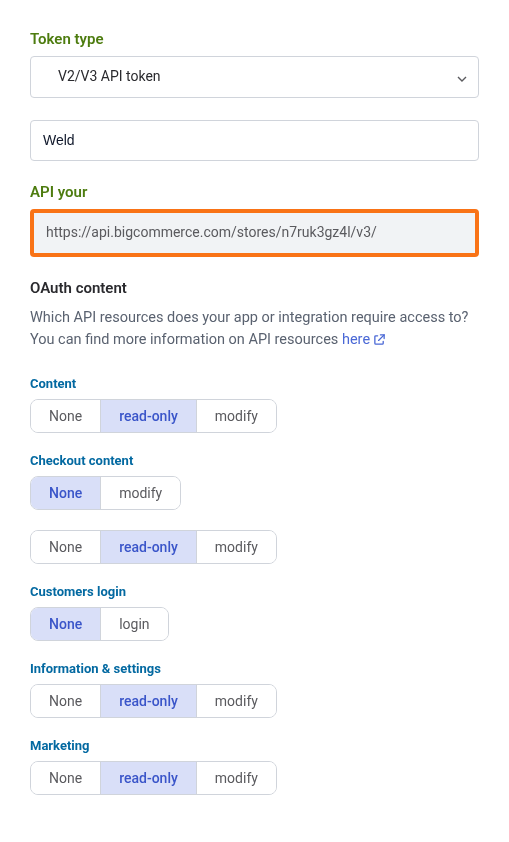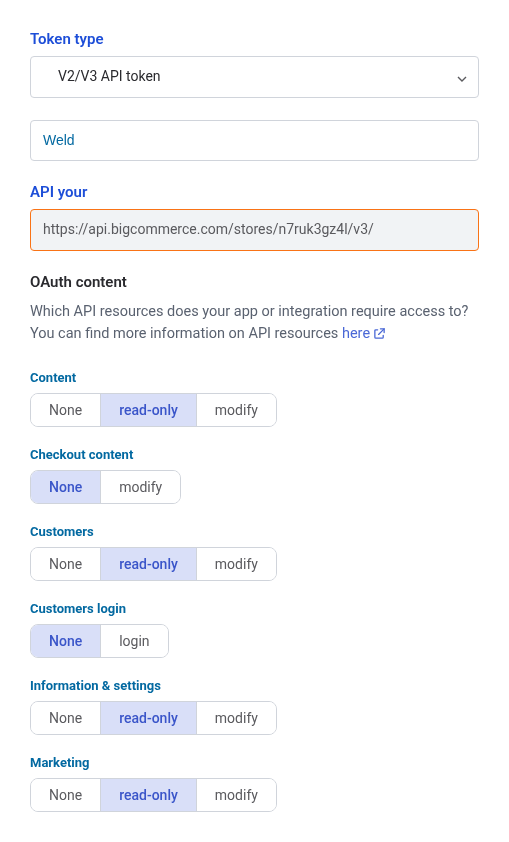--- a/index.html
+++ b/index.html
@@ -15,21 +15,21 @@
       width: 509px;
       font-size: 14px;
     }
     .form-group {
       margin-bottom: 22px;
     }
     .label {
       display: block;
       font-weight: 600;
       font-size: 15px;
-      color: #1d4ed8;
+      color: #4d7c0f;
       margin-bottom: 8px;
     }
     .select-wrap {
       position: relative;
     }
     .select-box {
       width: 100%;
       border: 1px solid #d0d4db;
       border-radius: 4px;
       padding: 10px 34px 10px 27px;
@@ -45,27 +45,27 @@
       top: 50%;
       transform: translateY(-50%);
       pointer-events: none;
     }
     .text-input {
       width: 100%;
       border: 1px solid #d0d4db;
       border-radius: 4px;
       padding: 10px 12px;
       font-size: 14px;
-      color: #0369a1;
+      color: #0f172a;
       background: #ffffff;
       line-height: 1.4;
     }
     .readonly-input {
       width: 100%;
-      border: 1px solid #f97316;
+      border: 4px solid #f97316;
       border-radius: 4px;
       padding: 10px 12px;
       font-size: 14px;
       color: #5a5a5e;
       background: #f1f3f5;
       line-height: 1.4;
     }
     .section-heading {
       font-weight: 600;
       font-size: 15px;
@@ -160,21 +160,21 @@
 <div id="scopes-container">
     <div class="scope-group"><div class="scope-label">Content</div><div class="btn-group">
         <button class="btn-option">None</button>
         <button class="btn-option selected">read-only</button>
         <button class="btn-option">modify</button>
       </div></div>
     <div class="scope-group"><div class="scope-label">Checkout content</div><div class="btn-group">
         <button class="btn-option selected">None</button>
         <button class="btn-option">modify</button>
       </div></div>
-    <div class="scope-group"><div class="scope-label">Customers</div><div class="btn-group">
+    <div class="scope-group"><div class="btn-group">
         <button class="btn-option">None</button>
         <button class="btn-option selected">read-only</button>
         <button class="btn-option">modify</button>
       </div></div>
     <div class="scope-group"><div class="scope-label">Customers login</div><div class="btn-group">
         <button class="btn-option selected">None</button>
         <button class="btn-option">login</button>
       </div></div>
     <div class="scope-group"><div class="scope-label">Information &amp; settings</div><div class="btn-group">
         <button class="btn-option">None</button>

